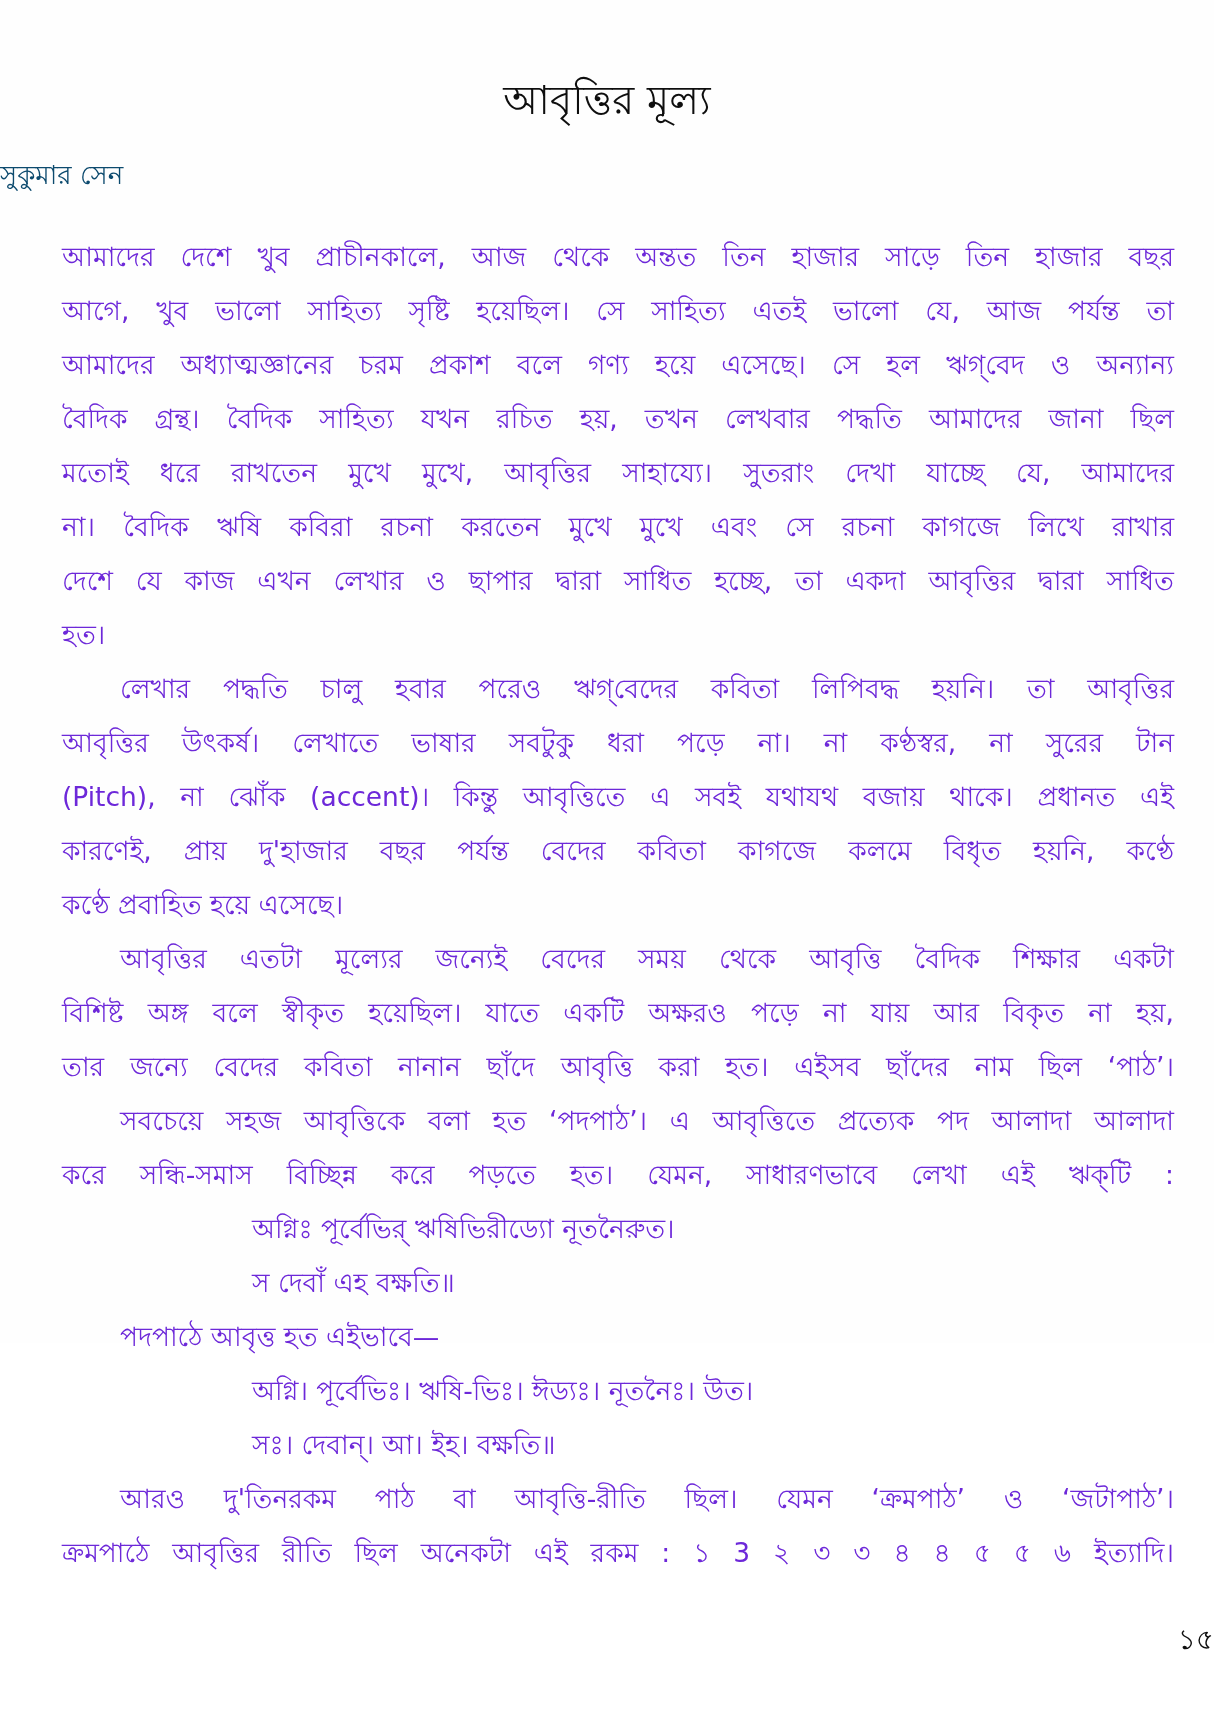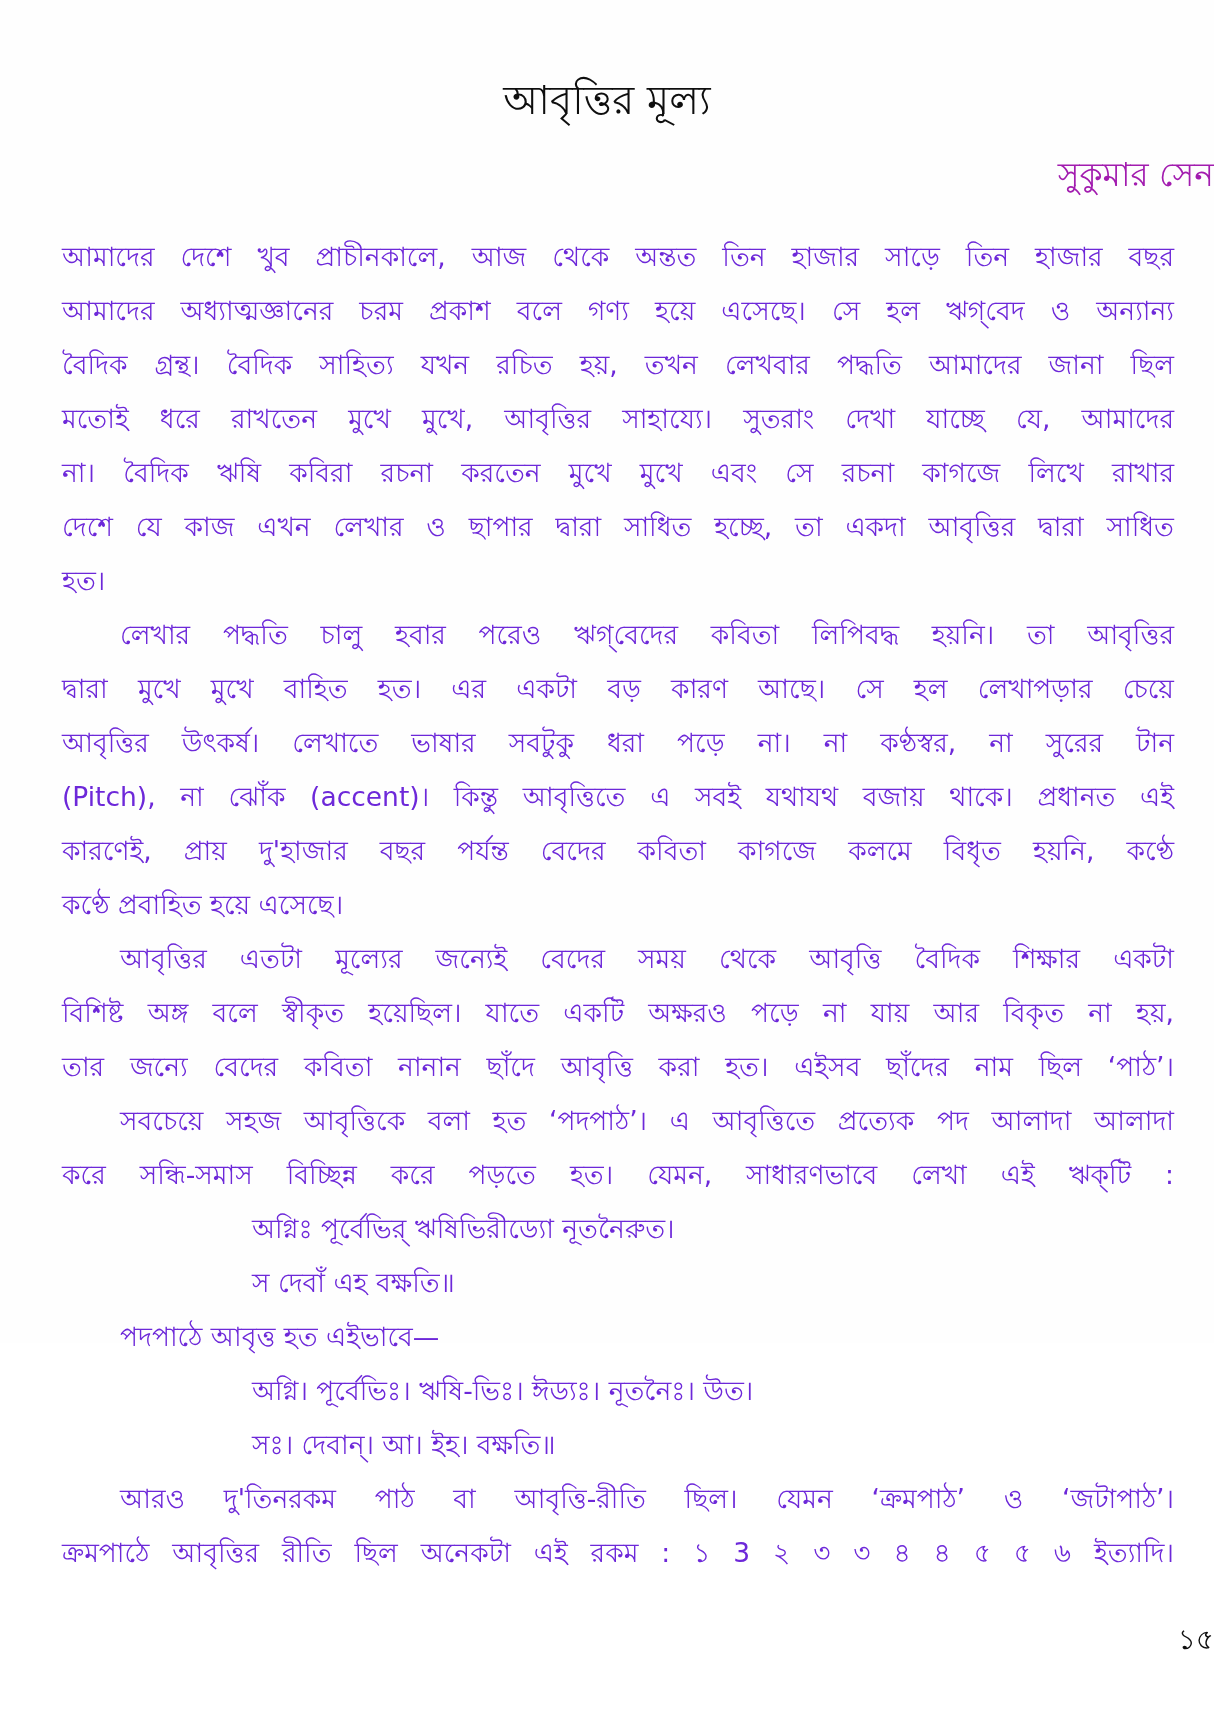--- a/index.html
+++ b/index.html
@@ -30,24 +30,24 @@
       text-align: center;
       font-size: 40px;
       line-height: 56px;
       color: #0e0e0e;
     }
     .author {
       position: absolute;
       top: 150px;
       left: 0;
       width: 1214px;
-      text-align: right;
-      font-size: 33px;
+      text-align: left;
+      font-size: 26px;
       line-height: 50px;
-      color: #a21caf;
+      color: #0c4a6e;
     }
     .body-text {
       position: absolute;
       top: 230px;
       left: 62px;
       width: 1112px;
     }
     .line {
       font-size: 26.5px;
       height: 54px;
@@ -81,28 +81,28 @@
   </style>
 </head>
 <body>
 
 <div class="page">
   <div class="title">আবৃত্তির মূল্য</div>
   <div class="author">সুকুমার সেন</div>
 
   <div class="body-text">
     <div class="line">আমাদের দেশে খুব প্রাচীনকালে, আজ থেকে অন্তত তিন হাজার সাড়ে তিন হাজার বছর</div>
+    <div class="line">আগে, খুব ভালো সাহিত্য সৃষ্টি হয়েছিল। সে সাহিত্য এতই ভালো যে, আজ পর্যন্ত তা</div>
     <div class="line">আমাদের অধ্যাত্মজ্ঞানের চরম প্রকাশ বলে গণ্য হয়ে এসেছে। সে হল ঋগ্‌বেদ ও অন্যান্য</div>
     <div class="line">বৈদিক গ্রন্থ। বৈদিক সাহিত্য যখন রচিত হয়, তখন লেখবার পদ্ধতি আমাদের জানা ছিল</div>
     <div class="line">মতোই ধরে রাখতেন মুখে মুখে, আবৃত্তির সাহায্যে। সুতরাং দেখা যাচ্ছে যে, আমাদের</div>
     <div class="line">না। বৈদিক ঋষি কবিরা রচনা করতেন মুখে মুখে এবং সে রচনা কাগজে লিখে রাখার</div>
     <div class="line">দেশে যে কাজ এখন লেখার ও ছাপার দ্বারা সাধিত হচ্ছে, তা একদা আবৃত্তির দ্বারা সাধিত</div>
     <div class="line last">হত।</div>
     <div class="line indent">লেখার পদ্ধতি চালু হবার পরেও ঋগ্‌বেদের কবিতা লিপিবদ্ধ হয়নি। তা আবৃত্তির</div>
-    <div class="line">দ্বারা মুখে মুখে বাহিত হত। এর একটা বড় কারণ আছে। সে হল লেখাপড়ার চেয়ে</div>
     <div class="line">আবৃত্তির উৎকর্ষ। লেখাতে ভাষার সবটুকু ধরা পড়ে না। না কণ্ঠস্বর, না সুরের টান</div>
     <div class="line">(Pitch), না ঝোঁক (accent)। কিন্তু আবৃত্তিতে এ সবই যথাযথ বজায় থাকে। প্রধানত এই</div>
     <div class="line">কারণেই, প্রায় দু'হাজার বছর পর্যন্ত বেদের কবিতা কাগজে কলমে বিধৃত হয়নি, কণ্ঠে</div>
     <div class="line last">কণ্ঠে প্রবাহিত হয়ে এসেছে।</div>
     <div class="line indent">আবৃত্তির এতটা মূল্যের জন্যেই বেদের সময় থেকে আবৃত্তি বৈদিক শিক্ষার একটা</div>
     <div class="line">বিশিষ্ট অঙ্গ বলে স্বীকৃত হয়েছিল। যাতে একটি অক্ষরও পড়ে না যায় আর বিকৃত না হয়,</div>
     <div class="line">তার জন্যে বেদের কবিতা নানান ছাঁদে আবৃত্তি করা হত। এইসব ছাঁদের নাম ছিল ‘পাঠ’।</div>
     <div class="line indent">সবচেয়ে সহজ আবৃত্তিকে বলা হত ‘পদপাঠ’। এ আবৃত্তিতে প্রত্যেক পদ আলাদা আলাদা</div>
     <div class="line">করে সন্ধি-সমাস বিচ্ছিন্ন করে পড়তে হত। যেমন, সাধারণভাবে লেখা এই ঋক্‌টি :</div>
     <div class="line verse">অগ্নিঃ পূর্বেভির্‌ ঋষিভিরীড্যো নূতনৈরুত।</div>

